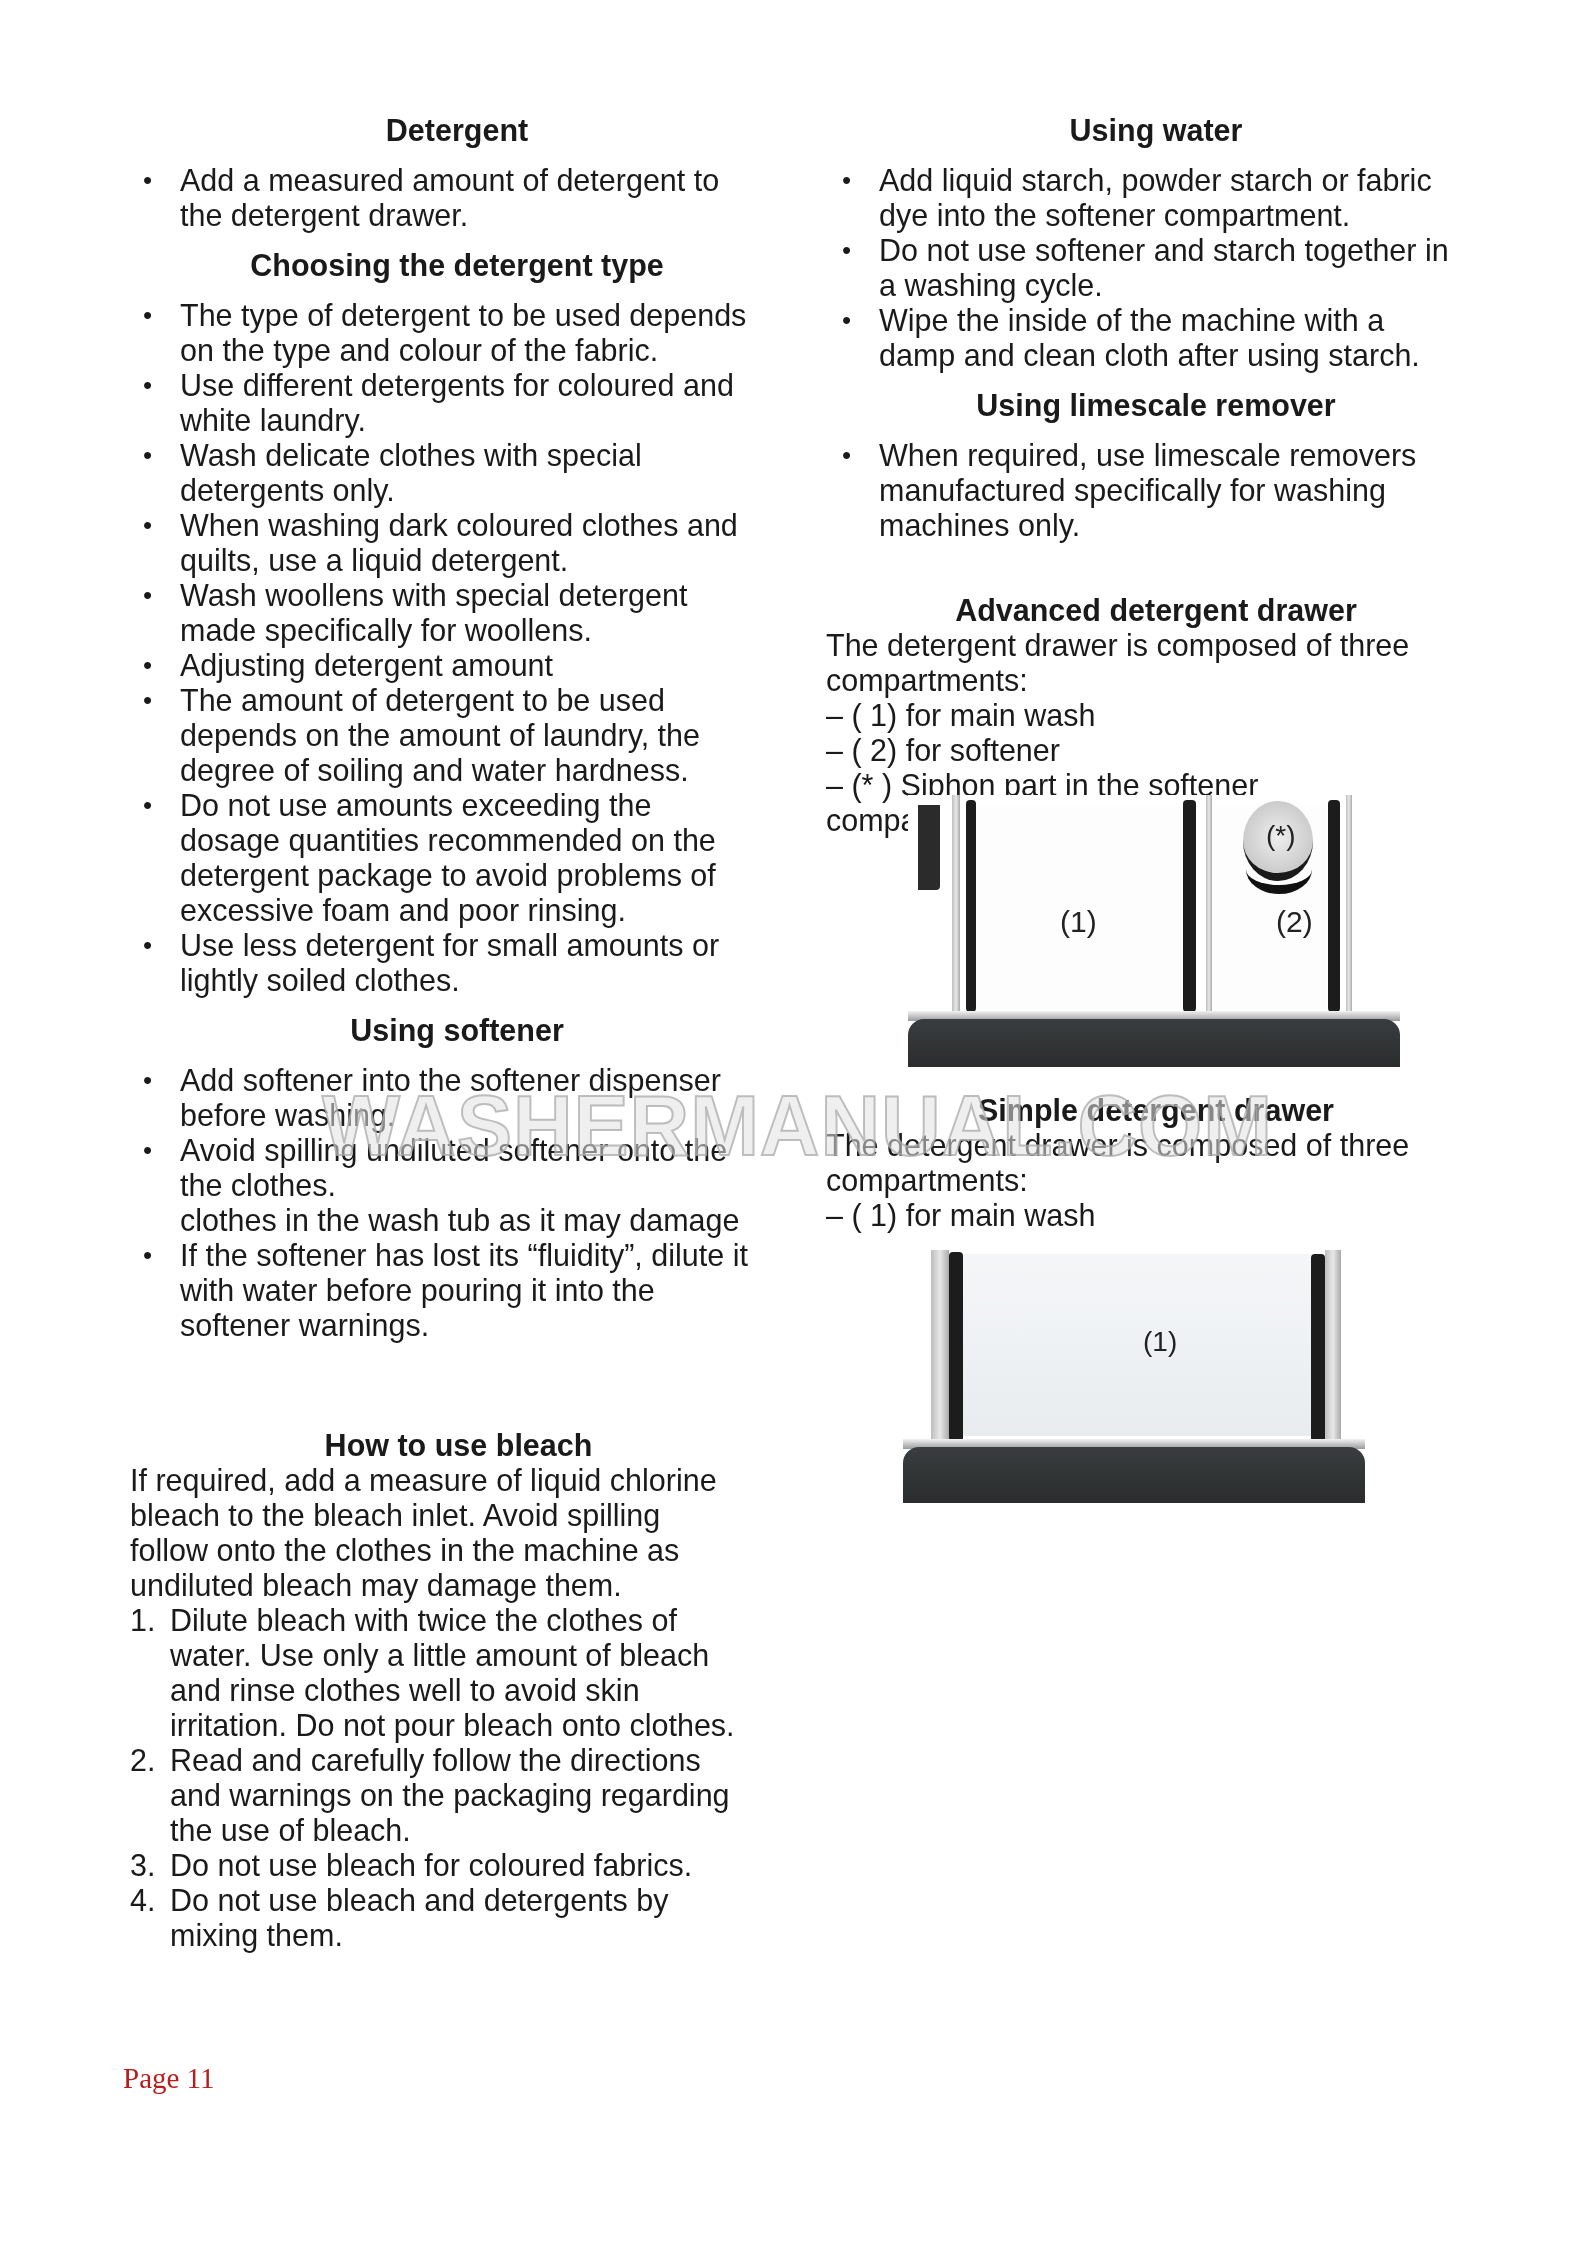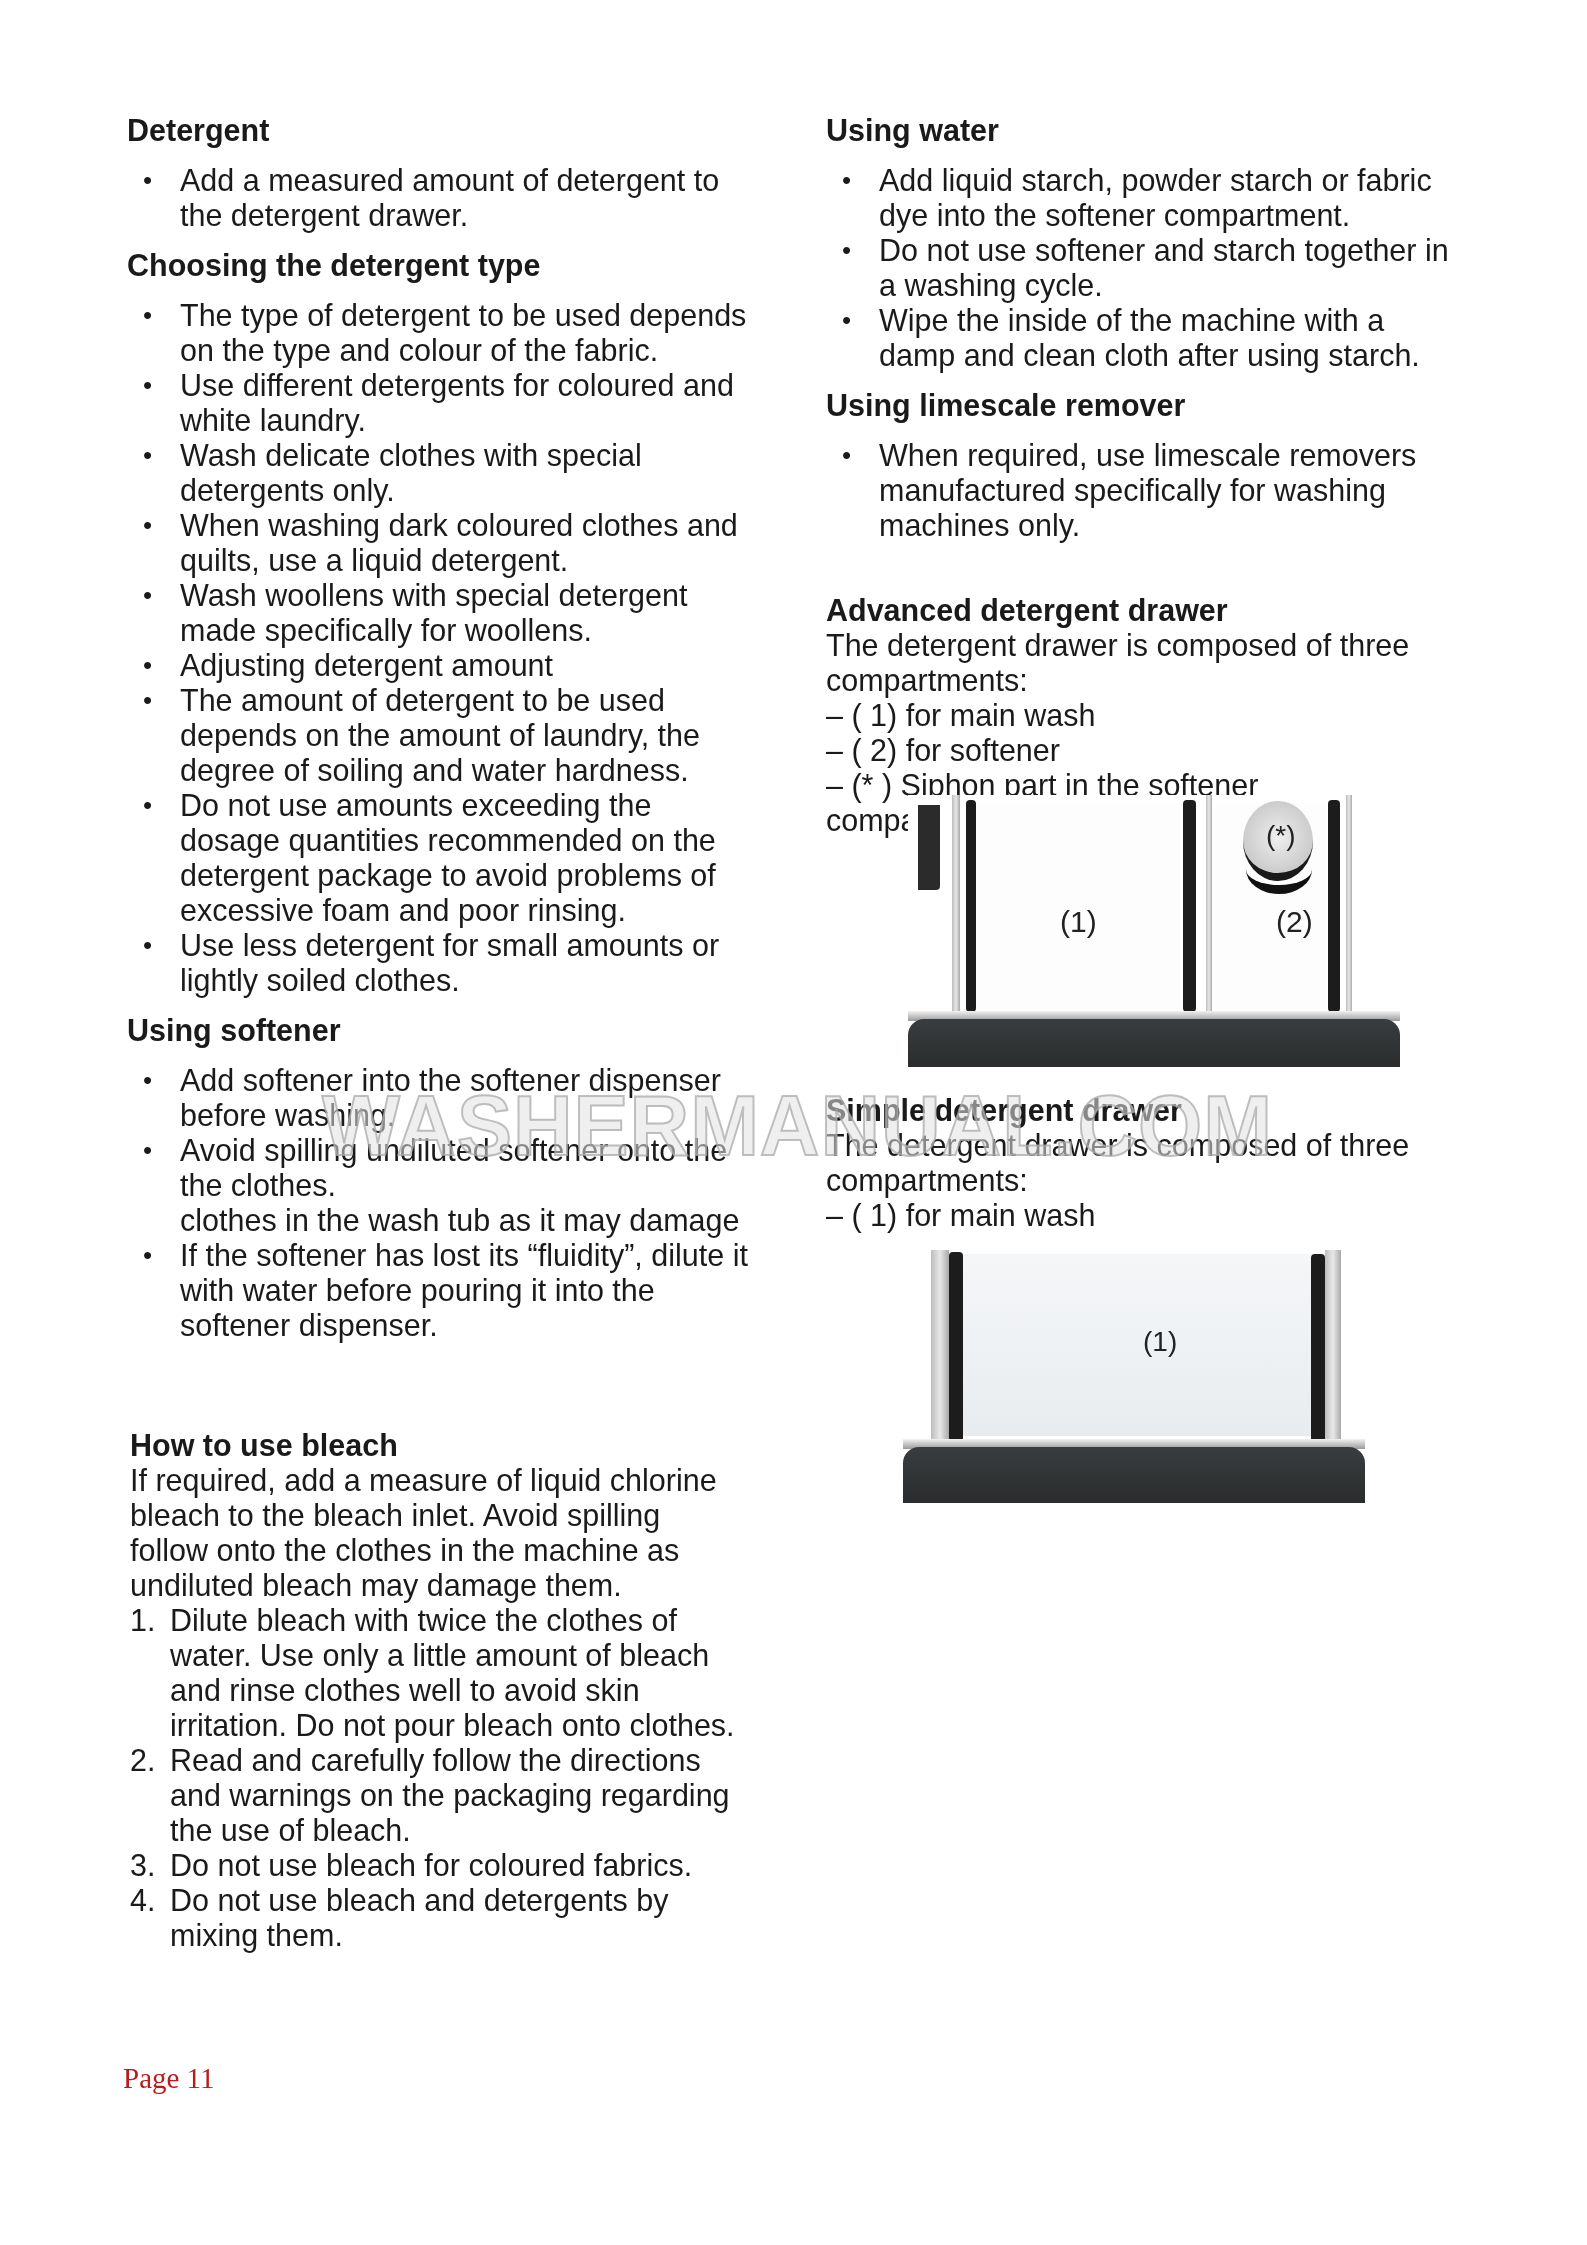--- a/index.html
+++ b/index.html
@@ -8,21 +8,21 @@
     .col { position: absolute; font-size: 30.5px; line-height: 35px; }
     .col-left { left: 127px; top: 113px; width: 660px; }
     .col-right { left: 826px; top: 113px; width: 660px; }
     .h { font-weight: bold; margin: 0; }
     ul.bul { list-style: none; margin: 15px; padding: 0; }
     ul.bul li { position: relative; padding-left: 38px; }
     ul.bul li::before { content: "\2022"; position: absolute; left: 1px; top: 0; font-size: 26px; }
     ol.num { list-style: none; margin: 0; padding: 0; }
     ol.num li { position: relative; padding-left: 40px; }
     ol.num li .n { position: absolute; left: 0; top: 0; }
-    p { margin: 0; }
+    p { margin: 0; text-align: center; }
     .gap-bleach { height: 70px; }
     .gap-adv { height: 35px; }
     .lines div { white-space: nowrap; }
 
     
     .drawer { position: absolute; background: #ffffff; overflow: hidden; }
     .adv { left: 908px; top: 795px; width: 492px; height: 272px; }
     .simple { left: 903px; top: 1250px; width: 462px; height: 253px; }
     .handle { position: absolute; left: 0; right: 0; bottom: 0; background: linear-gradient(#3a3d3f, #2a2c2d);
               border-top-left-radius: 16px; border-top-right-radius: 16px; }
@@ -136,21 +136,21 @@
         <div class="lines">
       <div>Avoid spilling undiluted softener onto the</div>
       <div>the clothes.</div>
       <div>clothes in the wash tub as it may damage</div>
     </div>
       </li>
     <li>
         <div class="lines">
       <div>If the softener has lost its “fluidity”, dilute it</div>
       <div>with water before pouring it into the</div>
-      <div>softener dispenser.</div>
+      <div>softener warnings.</div>
     </div>
       </li>
   </ul>
 
   <div class="gap-bleach"></div>
 
   <p class="h" style="padding-left:3px">How to use bleach</p>
   <div class="lines" style="padding-left:3px">
     <div>If required, add a measure of liquid chlorine</div>
     <div>bleach to the bleach inlet. Avoid spilling</div>

